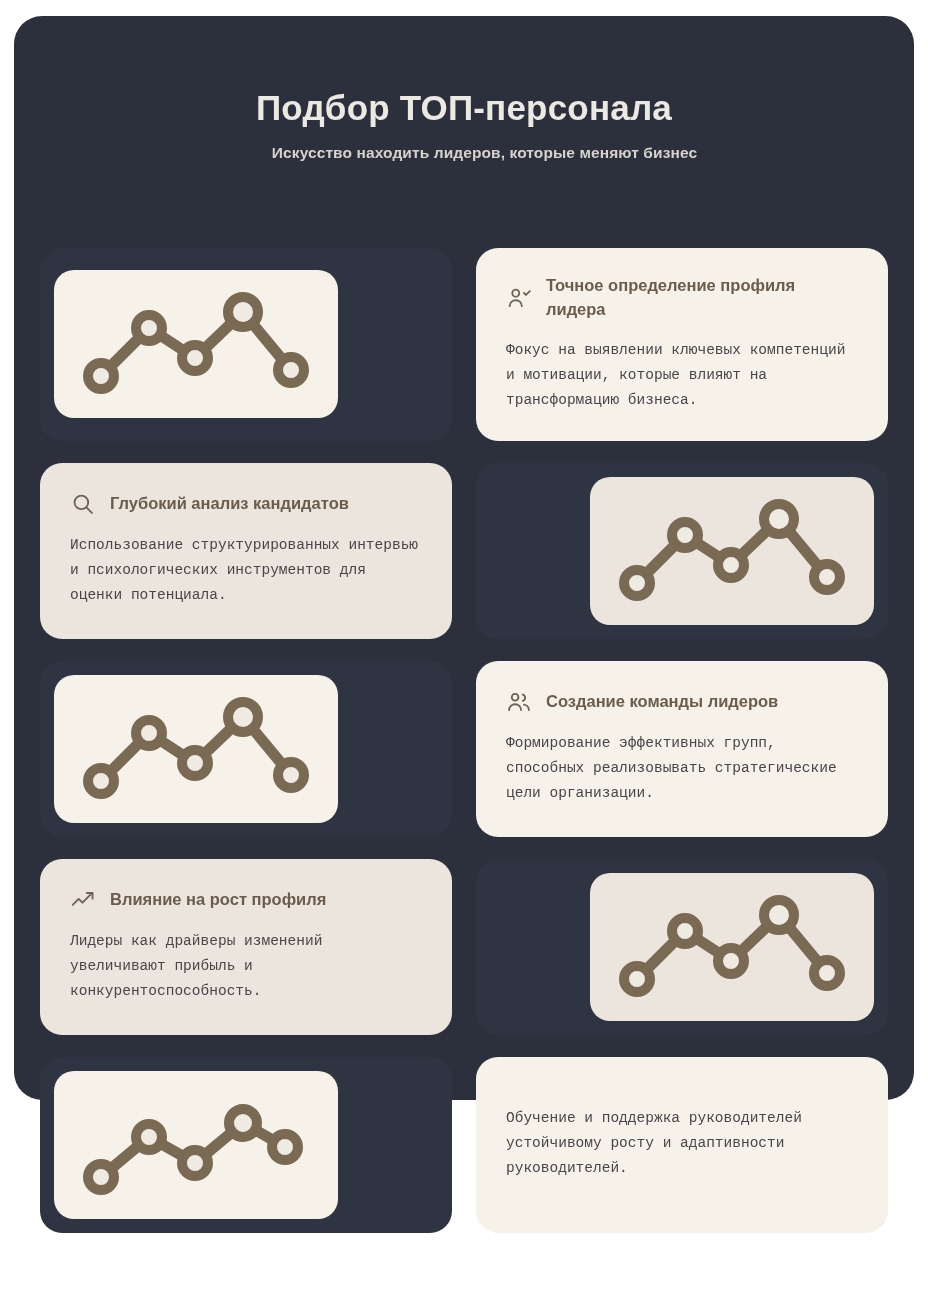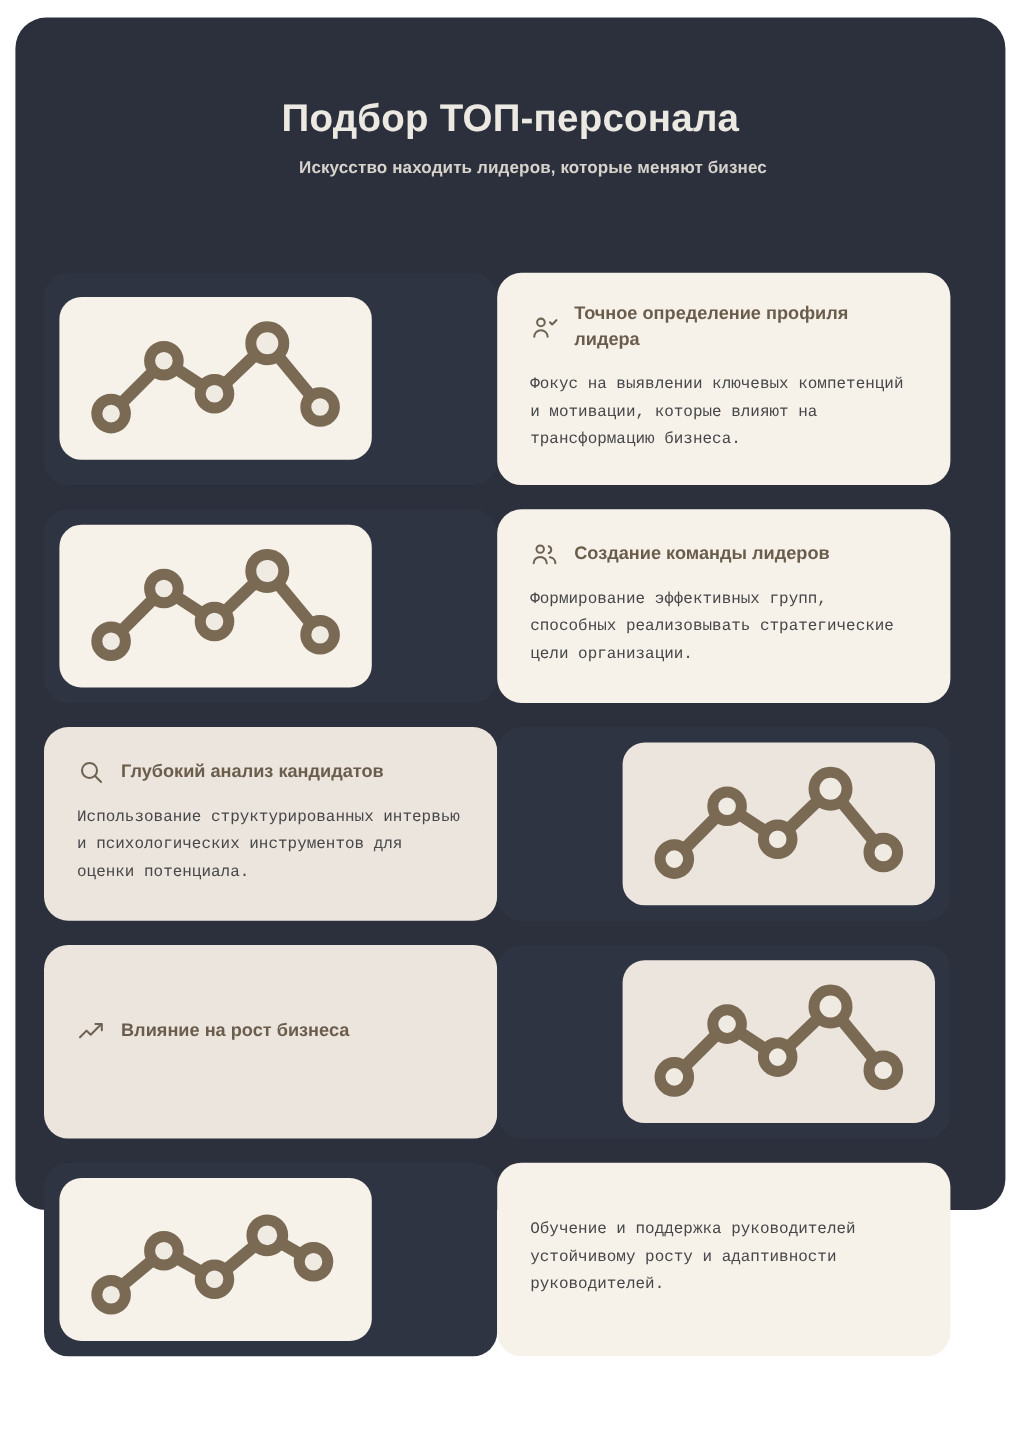--- a/index.html
+++ b/index.html
@@ -46,20 +46,21 @@
   
   #rows {
     position: absolute;
     left: 26px;
     top: 232px;
     width: 848px;
   }
 
   .row {
     display: flex;
+    gap: 24px;
     margin-bottom: 22px;
     align-items: stretch;
   }
 
   .slot { width: 412px; display: flex; }
 
   
   .holder {
     width: 100%;
     background: #2f3442;
@@ -161,20 +162,55 @@
             <span class="card-icon">
               <svg viewBox="0 0 24 24" fill="none" stroke="#6e6252" stroke-width="1.7" stroke-linecap="round" stroke-linejoin="round">
                 <circle cx="9" cy="7.5" r="3.2"></circle>
                 <path d="M3.4 19.5c0-3.1 2.5-5.4 5.6-5.4s5.6 2.3 5.6 5.4"></path>
                 <polyline points="16.6,7.4 18.4,9.2 22,5.6"></polyline>
               </svg>
             </span>
             <div class="card-title">Точное определение профиля лидера</div>
           </div>
           <div class="card-body">Фокус на выявлении ключевых компетенций и мотивации, которые влияют на трансформацию бизнеса.</div>
+        </div>
+      </div>
+    </div>
+
+    <div class="row">
+      <div class="slot">
+        <div class="text-card warm">
+          <div class="card-head">
+            <span class="card-icon">
+              <svg viewBox="0 0 24 24" fill="none" stroke="#6e6252" stroke-width="1.7" stroke-linecap="round" stroke-linejoin="round">
+                <circle cx="10.5" cy="10.5" r="6.3"></circle>
+                <line x1="15.2" y1="15.2" x2="20.2" y2="20.2"></line>
+              </svg>
+            </span>
+            <div class="card-title">Глубокий анализ кандидатов</div>
+          </div>
+          <div class="card-body">Использование структурированных интервью и психологических инструментов для оценки потенциала.</div>
+        </div>
+      </div>
+      <div class="slot">
+        <div class="holder right-align">
+          <div class="chart-tile warm">
+            <svg width="250" height="120" viewBox="0 0 250 120">
+              <g fill="none" stroke="#7a6a53" stroke-width="11" stroke-linecap="round" stroke-linejoin="round">
+                <polyline points="30,92 78,44 124,74 172,28 220,86"></polyline>
+              </g>
+              <g stroke="#7a6a53" stroke-width="10" fill="#f0ebe2">
+                <circle cx="30" cy="92" r="13"></circle>
+                <circle cx="78" cy="44" r="13"></circle>
+                <circle cx="124" cy="74" r="13"></circle>
+                <circle cx="172" cy="28" r="15"></circle>
+                <circle cx="220" cy="86" r="13"></circle>
+              </g>
+            </svg>
+          </div>
         </div>
       </div>
     </div>
 
     <div class="row">
       <div class="slot">
         <div class="holder left-align">
           <div class="chart-tile">
             <svg width="250" height="120" viewBox="0 0 250 120">
               <g fill="none" stroke="#7a6a53" stroke-width="11" stroke-linecap="round" stroke-linejoin="round">
@@ -208,27 +244,27 @@
         </div>
       </div>
     </div>
 
     <div class="row">
       <div class="slot">
         <div class="text-card warm">
           <div class="card-head">
             <span class="card-icon">
               <svg viewBox="0 0 24 24" fill="none" stroke="#6e6252" stroke-width="1.7" stroke-linecap="round" stroke-linejoin="round">
-                <circle cx="10.5" cy="10.5" r="6.3"></circle>
-                <line x1="15.2" y1="15.2" x2="20.2" y2="20.2"></line>
+                <polyline points="2.5,16.5 8,11 11.5,14.5 20.5,5.5"></polyline>
+                <polyline points="15.5,5.5 20.8,5.5 20.8,10.8"></polyline>
               </svg>
             </span>
-            <div class="card-title">Глубокий анализ кандидатов</div>
-          </div>
-          <div class="card-body">Использование структурированных интервью и психологических инструментов для оценки потенциала.</div>
+            <div class="card-title">Влияние на рост профиля</div>
+          </div>
+          <div class="card-body">Лидеры как драйверы изменений увеличивают прибыль и конкурентоспособность.</div>
         </div>
       </div>
       <div class="slot">
         <div class="holder right-align">
           <div class="chart-tile warm">
             <svg width="250" height="120" viewBox="0 0 250 120">
               <g fill="none" stroke="#7a6a53" stroke-width="11" stroke-linecap="round" stroke-linejoin="round">
                 <polyline points="30,92 78,44 124,74 172,28 220,86"></polyline>
               </g>
               <g stroke="#7a6a53" stroke-width="10" fill="#f0ebe2">
@@ -239,54 +275,20 @@
                 <circle cx="220" cy="86" r="13"></circle>
               </g>
             </svg>
           </div>
         </div>
       </div>
     </div>
 
     <div class="row">
       <div class="slot">
-        <div class="text-card warm">
-          <div class="card-head">
-            <span class="card-icon">
-              <svg viewBox="0 0 24 24" fill="none" stroke="#6e6252" stroke-width="1.7" stroke-linecap="round" stroke-linejoin="round">
-                <polyline points="2.5,16.5 8,11 11.5,14.5 20.5,5.5"></polyline>
-                <polyline points="15.5,5.5 20.8,5.5 20.8,10.8"></polyline>
-              </svg>
-            </span>
-            <div class="card-title">Влияние на рост бизнеса</div>
-          </div>
-        </div>
-      </div>
-      <div class="slot">
-        <div class="holder right-align">
-          <div class="chart-tile warm">
-            <svg width="250" height="120" viewBox="0 0 250 120">
-              <g fill="none" stroke="#7a6a53" stroke-width="11" stroke-linecap="round" stroke-linejoin="round">
-                <polyline points="30,92 78,44 124,74 172,28 220,86"></polyline>
-              </g>
-              <g stroke="#7a6a53" stroke-width="10" fill="#f0ebe2">
-                <circle cx="30" cy="92" r="13"></circle>
-                <circle cx="78" cy="44" r="13"></circle>
-                <circle cx="124" cy="74" r="13"></circle>
-                <circle cx="172" cy="28" r="15"></circle>
-                <circle cx="220" cy="86" r="13"></circle>
-              </g>
-            </svg>
-          </div>
-        </div>
-      </div>
-    </div>
-
-    <div class="row">
-      <div class="slot">
         <div class="holder left-align">
           <div class="chart-tile">
             <svg width="250" height="120" viewBox="0 0 250 120">
               <g fill="none" stroke="#7a6a53" stroke-width="11" stroke-linecap="round" stroke-linejoin="round">
                 <polyline points="30,92 78,52 124,78 172,38 214,62"></polyline>
               </g>
               <g stroke="#7a6a53" stroke-width="10" fill="#f0ebe2">
                 <circle cx="30" cy="92" r="13"></circle>
                 <circle cx="78" cy="52" r="13"></circle>
                 <circle cx="124" cy="78" r="13"></circle>

